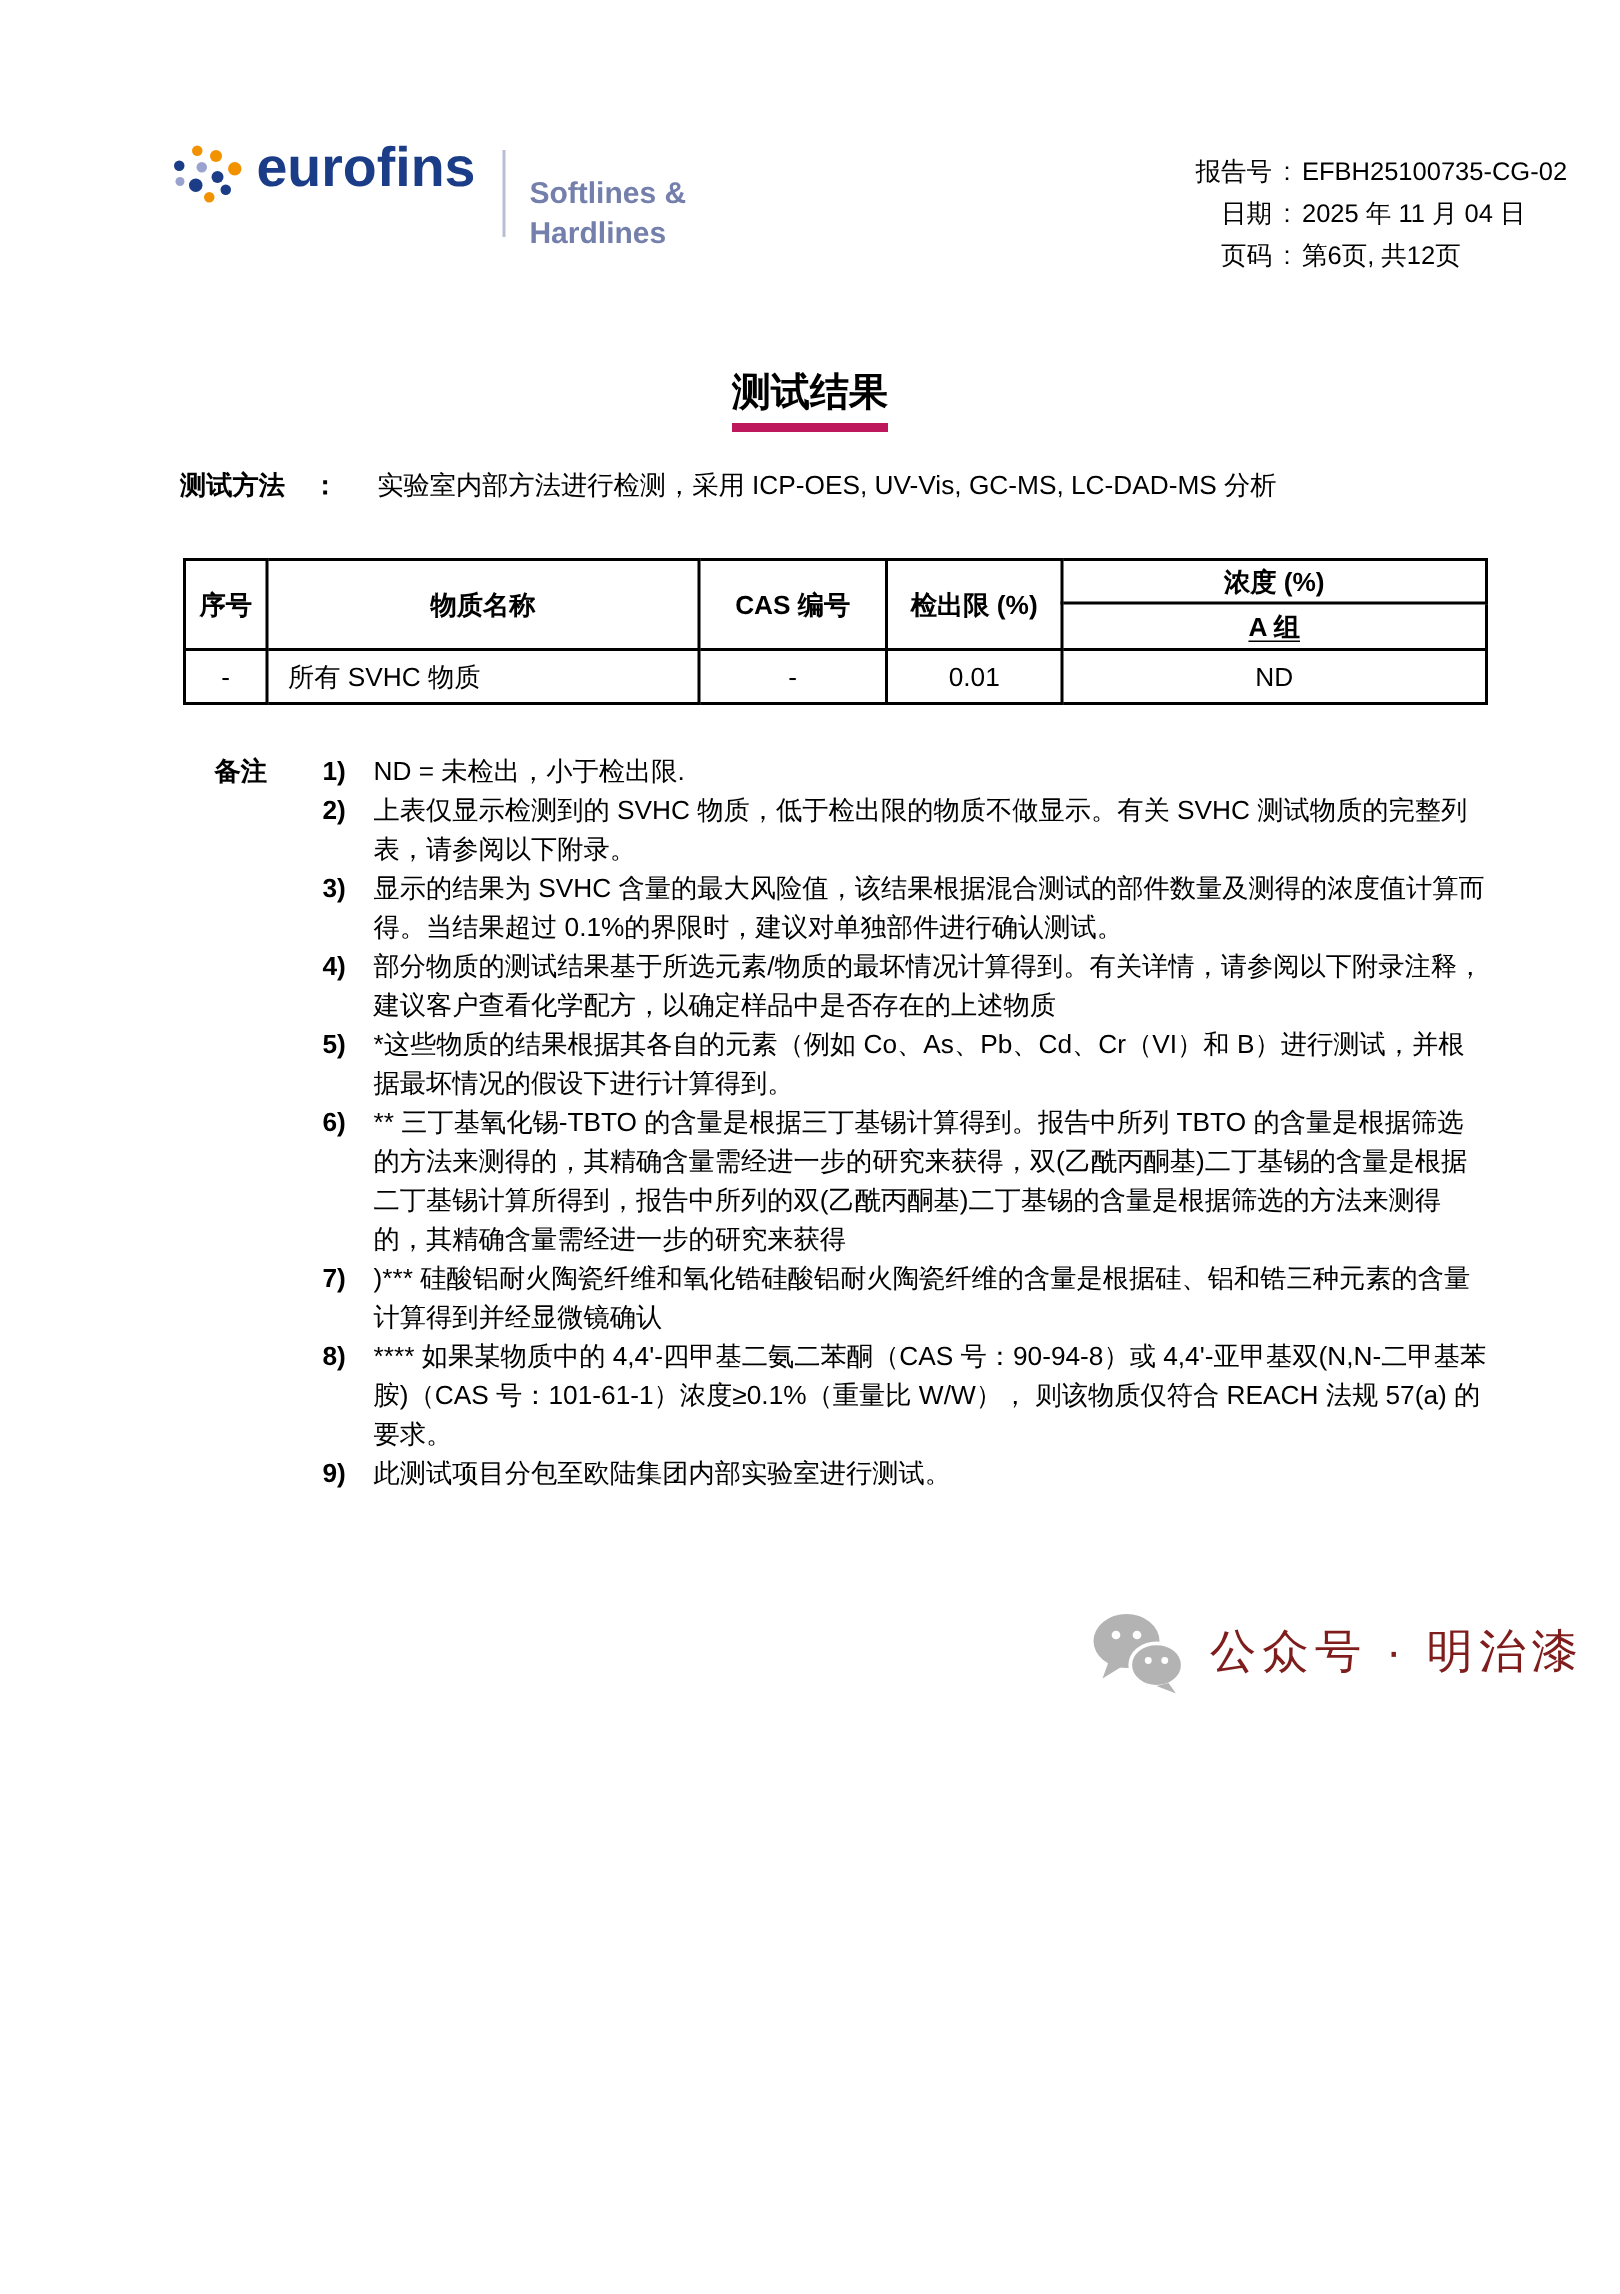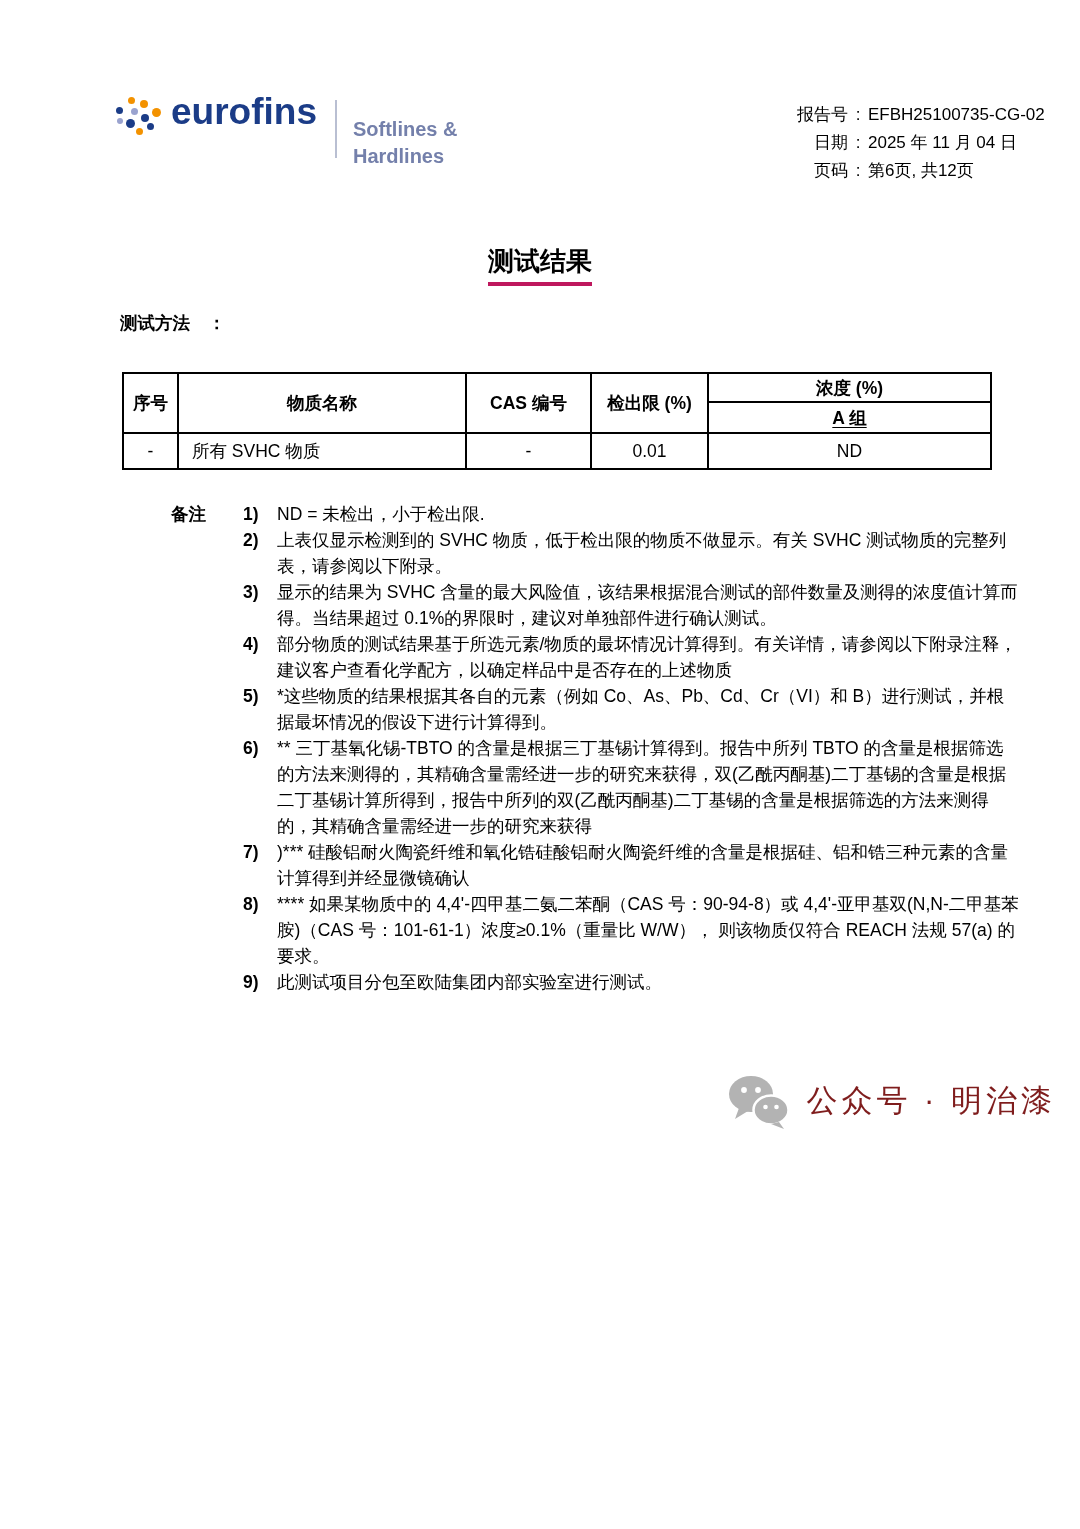--- a/index.html
+++ b/index.html
@@ -34,21 +34,21 @@
 
   
   .report-info { position:absolute; left:778px; top:101px; font-size:17px; line-height:28px; }
   .ri-row { display:flex; }
   .ri-label { width:70px; text-align:right; }
   .ri-sep { width:20px; text-align:center; }
   .ri-value { white-space:nowrap; }
 
   
   .title-wrap { position:absolute; left:0; top:244px; width:100%; text-align:center; }
-  .title { font-size:26px; font-weight:bold; border-bottom:4px solid #be185d; padding-bottom:3px; display:inline-block; }
+  .title { font-size:26px; font-weight:bold; border-bottom:6px solid #be185d; padding-bottom:3px; display:inline-block; }
 
   
   .method { position:absolute; left:120px; top:311px; font-size:17.5px; display:flex; }
   .method-label { font-weight:bold; }
   .method-sep { font-weight:bold; margin:0 26px 0 18px; }
 
   
   .result-table { position:absolute; left:122px; top:372px; width:868px; border-collapse:collapse; table-layout:fixed; font-size:17.5px; }
   .result-table th, .result-table td { border:2px solid #000; text-align:center; vertical-align:middle; }
   .result-table th { font-weight:bold; }
@@ -57,21 +57,21 @@
   .col-cas { width:125px; }
   .col-lim { width:117px; }
   .col-conc { width:283px; }
   .hdr-top { height:29px;padding-left:43px; }
   .hdr-sub { height:31px; }
   .data-row { height:36px; }
   .cell-left { text-align:left !important; padding-left:13px; }
   .group-underline { text-decoration:underline; text-underline-offset:3px; }
 
   
-  .notes { position:absolute; left:143px; top:501px; width:848px; font-size:17.5px; line-height:26px; display:flex;margin-left:28px; }
+  .notes { position:absolute; left:143px; top:501px; width:848px; font-size:17.5px; line-height:26px; display:flex; }
   .notes-label { font-weight:bold; width:72px; flex-shrink:0; }
   .notes-items { flex:1; display:flex; flex-direction:column; }
   .note-item { display:flex; }
   .note-num { font-weight:bold; width:34px; flex-shrink:0; }
   .note-text { flex:1; }
 
   
   .continued { position:absolute; left:0; top:1391px; width:100%; text-align:center;
                font-family:"Liberation Serif","DejaVu Serif",serif; font-size:17px; }
   .footer-company { position:absolute; left:95px; top:1416px;
@@ -127,20 +127,21 @@
     </div>
   </div>
 
   <div class="title-wrap">
     <span class="title">测试结果</span>
   </div>
 
   <div class="method">
     <span class="method-label">测试方法</span>
     <span class="method-sep">：</span>
+    <span class="method-value">实验室内部方法进行检测，采用 ICP-OES, UV-Vis, GC-MS, LC-DAD-MS 分析</span>
   </div>
 
   <table class="result-table">
     <colgroup>
       <col class="col-no">
         <col class="col-sub">
         <col class="col-cas">
         <col class="col-lim">
         <col class="col-conc">
     </colgroup>

